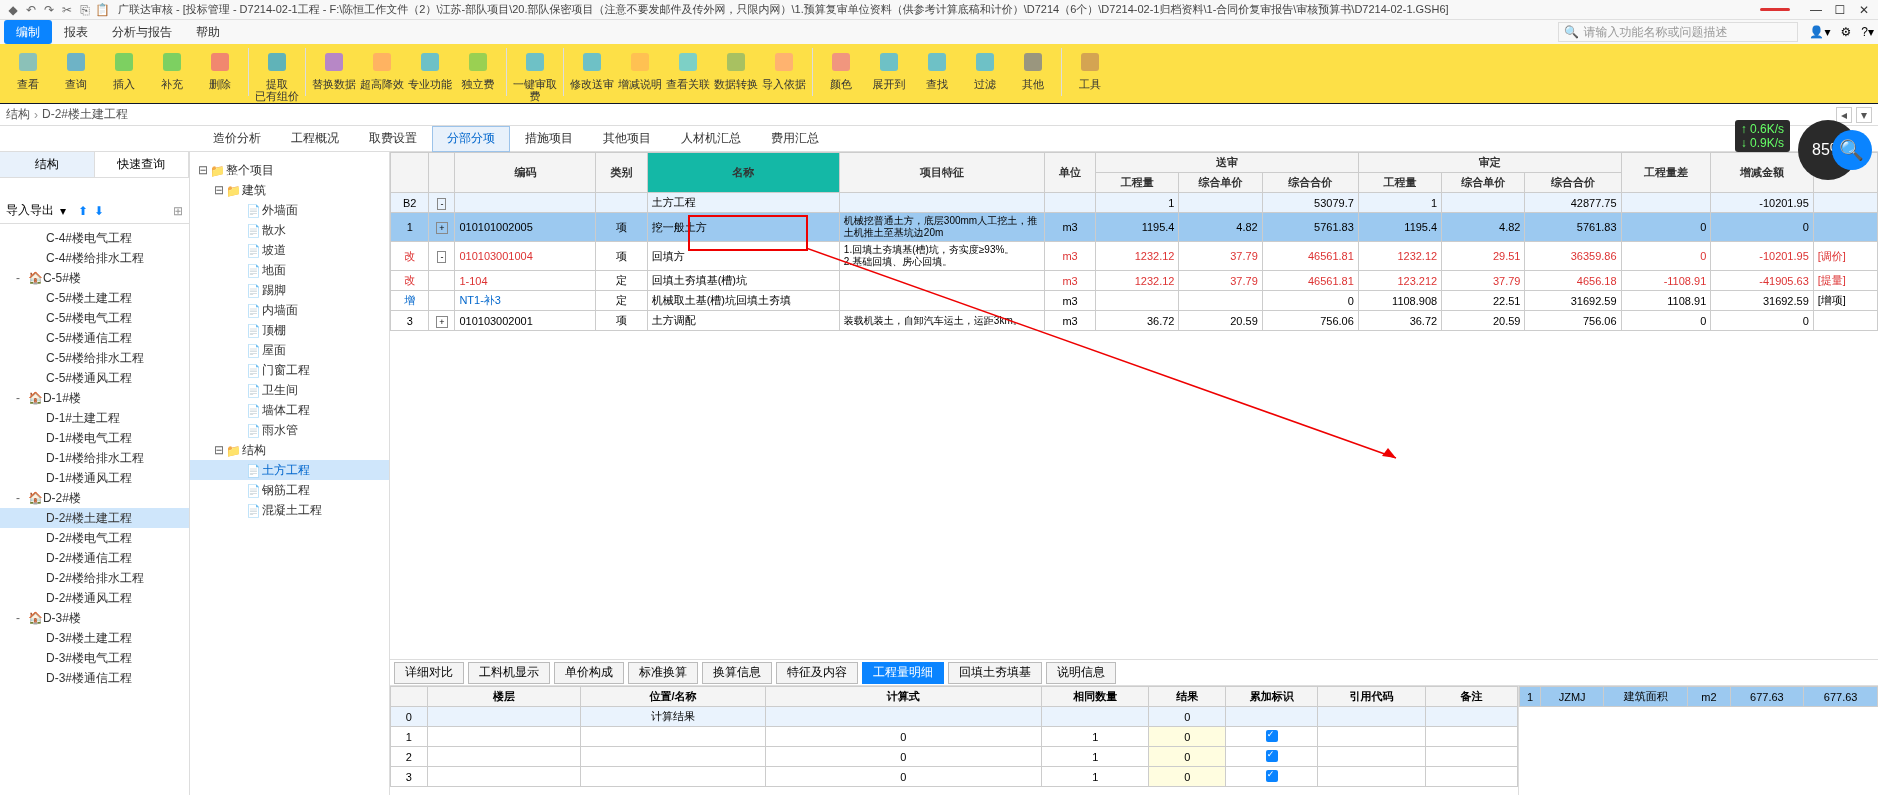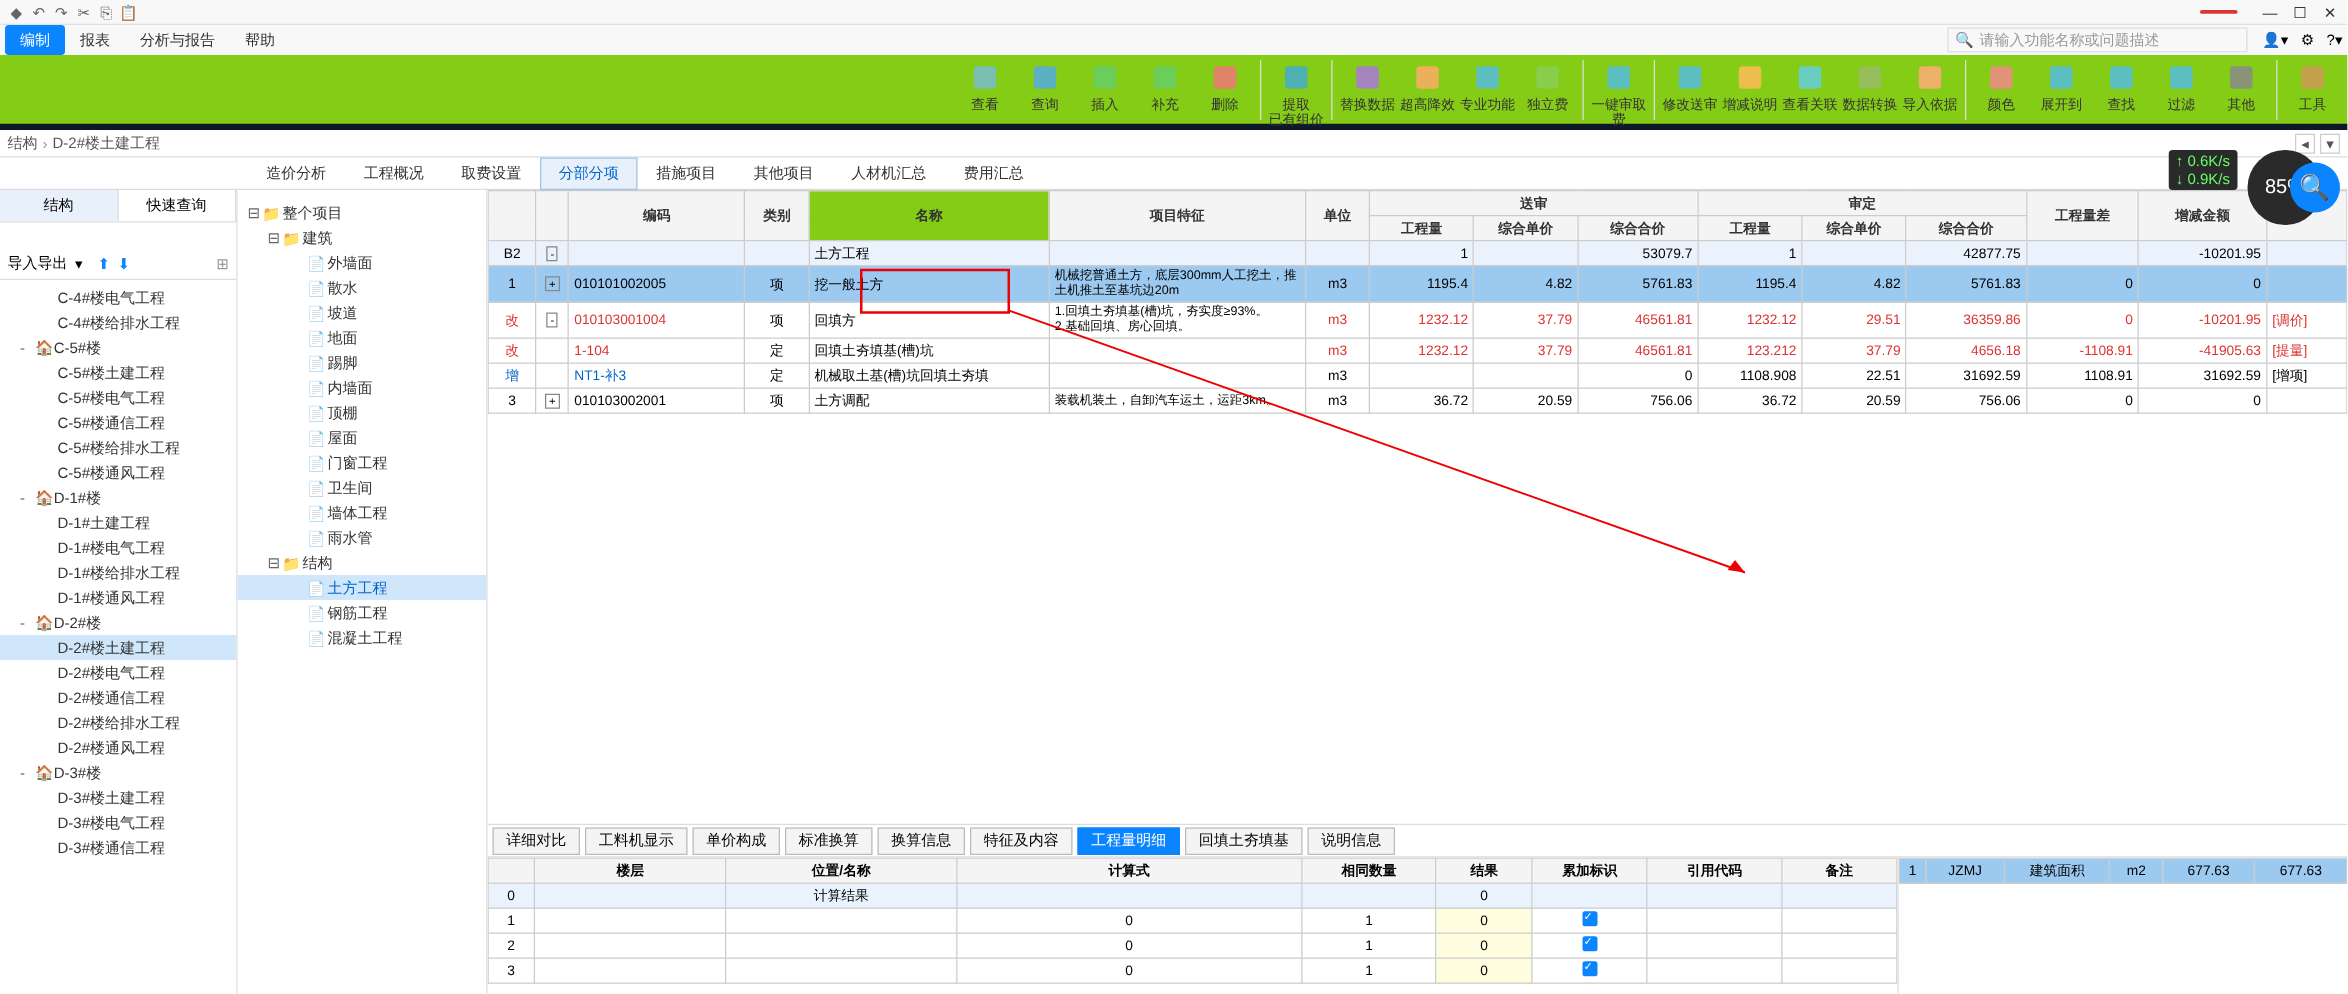--- a/index.html
+++ b/index.html
@@ -9,21 +9,21 @@
 .titlebar .qat-icon{width:14px;height:14px;color:#666;cursor:pointer;display:flex;align-items:center;justify-content:center;}
 .titlebar .title-text{margin-left:8px;color:#444;font-size:11px;white-space:nowrap;overflow:hidden;}
 .titlebar .win-controls{margin-left:auto;display:flex;gap:8px;}
 .titlebar .win-btn{width:16px;height:14px;cursor:pointer;color:#333;display:flex;align-items:center;justify-content:center;}
 .titlebar .underscore{width:30px;height:3px;background:#d33;margin-right:10px;border-radius:2px;margin-top:5px;}
 .menubar{height:24px;display:flex;align-items:center;padding:0 4px;background:#f8f8f8;}
 .menubar .tab{padding:0 12px;height:100%;display:flex;align-items:center;cursor:pointer;color:#333;}
 .menubar .tab.active{background:#0a84ff;color:#fff;border-radius:3px;}
 .menubar .search-box{margin-left:auto;padding:2px 6px;color:#999;border:1px solid #ddd;width:240px;height:20px;display:flex;align-items:center;}
 .menubar .right-icons{display:flex;gap:10px;margin-left:12px;}
-.ribbon{height:60px;display:flex;align-items:flex-start;padding:4px 6px 0;background:#84cc16;border-bottom:5px solid #0f172a;gap:4px;justify-content:flex-end;}
+.ribbon{height:60px;display:flex;align-items:flex-start;padding:4px 6px 0;background:#fde047;border-bottom:1px solid #0f172a;gap:4px;}
 .ribbon-group{display:flex;flex-direction:column;align-items:center;width:44px;cursor:pointer;}
 .ribbon-group .ic{width:28px;height:28px;display:flex;align-items:center;justify-content:center;}
 .ribbon-group .lbl{font-size:11px;color:#333;text-align:center;line-height:12px;margin-top:2px;}
 .ribbon-sep{width:1px;height:48px;background:#ddd;margin:0 2px;}
 .breadcrumb{height:22px;display:flex;align-items:center;padding:0 6px;background:#fff;border-bottom:1px solid #ddd;font-size:11px;color:#555;}
 .breadcrumb .chev{margin:0 4px;color:#999;}
 .breadcrumb .right-ctrl{margin-left:auto;display:flex;gap:4px;}
 .subtabs-row{display:flex;align-items:center;height:26px;border-bottom:1px solid #ddd;padding-left:198px;}
 .subtab{padding:0 14px;height:26px;display:flex;align-items:center;cursor:pointer;border:1px solid transparent;color:#333;}
 .subtab.active{background:#e8f1fb;border:1px solid #9cc3ea;color:#0066cc;}
@@ -83,20 +83,21 @@
 
 <div class="titlebar">
   <div class="qat">
     <span class="qat-icon">◆</span>
     <span class="qat-icon">↶</span>
     <span class="qat-icon">↷</span>
     <span class="qat-icon">✂</span>
     <span class="qat-icon">⎘</span>
     <span class="qat-icon">📋</span>
   </div>
+  <span class="title-text">广联达审核 - [投标管理 - D7214-02-1工程 - F:\陈恒工作文件（2）\江苏-部队项目\20.部队保密项目（注意不要发邮件及传外网，只限内网）\1.预算复审单位资料（供参考计算底稿和计价）\D7214（6个）\D7214-02-1归档资料\1-合同价复审报告\审核预算书\D7214-02-1.GSH6]</span>
   <div class="win-controls">
     <span class="underscore"></span>
     <span class="win-btn">—</span>
     <span class="win-btn">☐</span>
     <span class="win-btn">✕</span>
   </div>
 </div>
 
 <div class="menubar">
   <div class="tab active">编制</div>
@@ -515,21 +516,21 @@
 
   <div class="right-panel">
     <div class="grid-wrap" style="position:relative">
       <table class="grid" id="main-grid">
           <tbody>
             <tr>
 <th rowspan="2" style="width:30px"></th>
               <th rowspan="2" style="width:16px"></th>
 <th rowspan="2" style="width:110px">编码</th>
               <th rowspan="2" style="width:40px">类别</th>
-<th rowspan="2" style="width:150px;background:#84cc16">名称</th>
+<th rowspan="2" style="width:150px;background:#14b8a6">名称</th>
               <th rowspan="2" style="width:160px">项目特征</th>
 <th rowspan="2" style="width:40px">单位</th>
 <th colspan="3" class="hdr-group">送审</th>
               <th colspan="3" class="hdr-group">审定</th>
 <th rowspan="2" style="width:70px">工程量差</th>
               <th rowspan="2" style="width:80px">增减金额</th>
               <th rowspan="2" style="width:50px"></th>
 </tr>
             <tr>
 <th style="width:65px">工程量</th>

